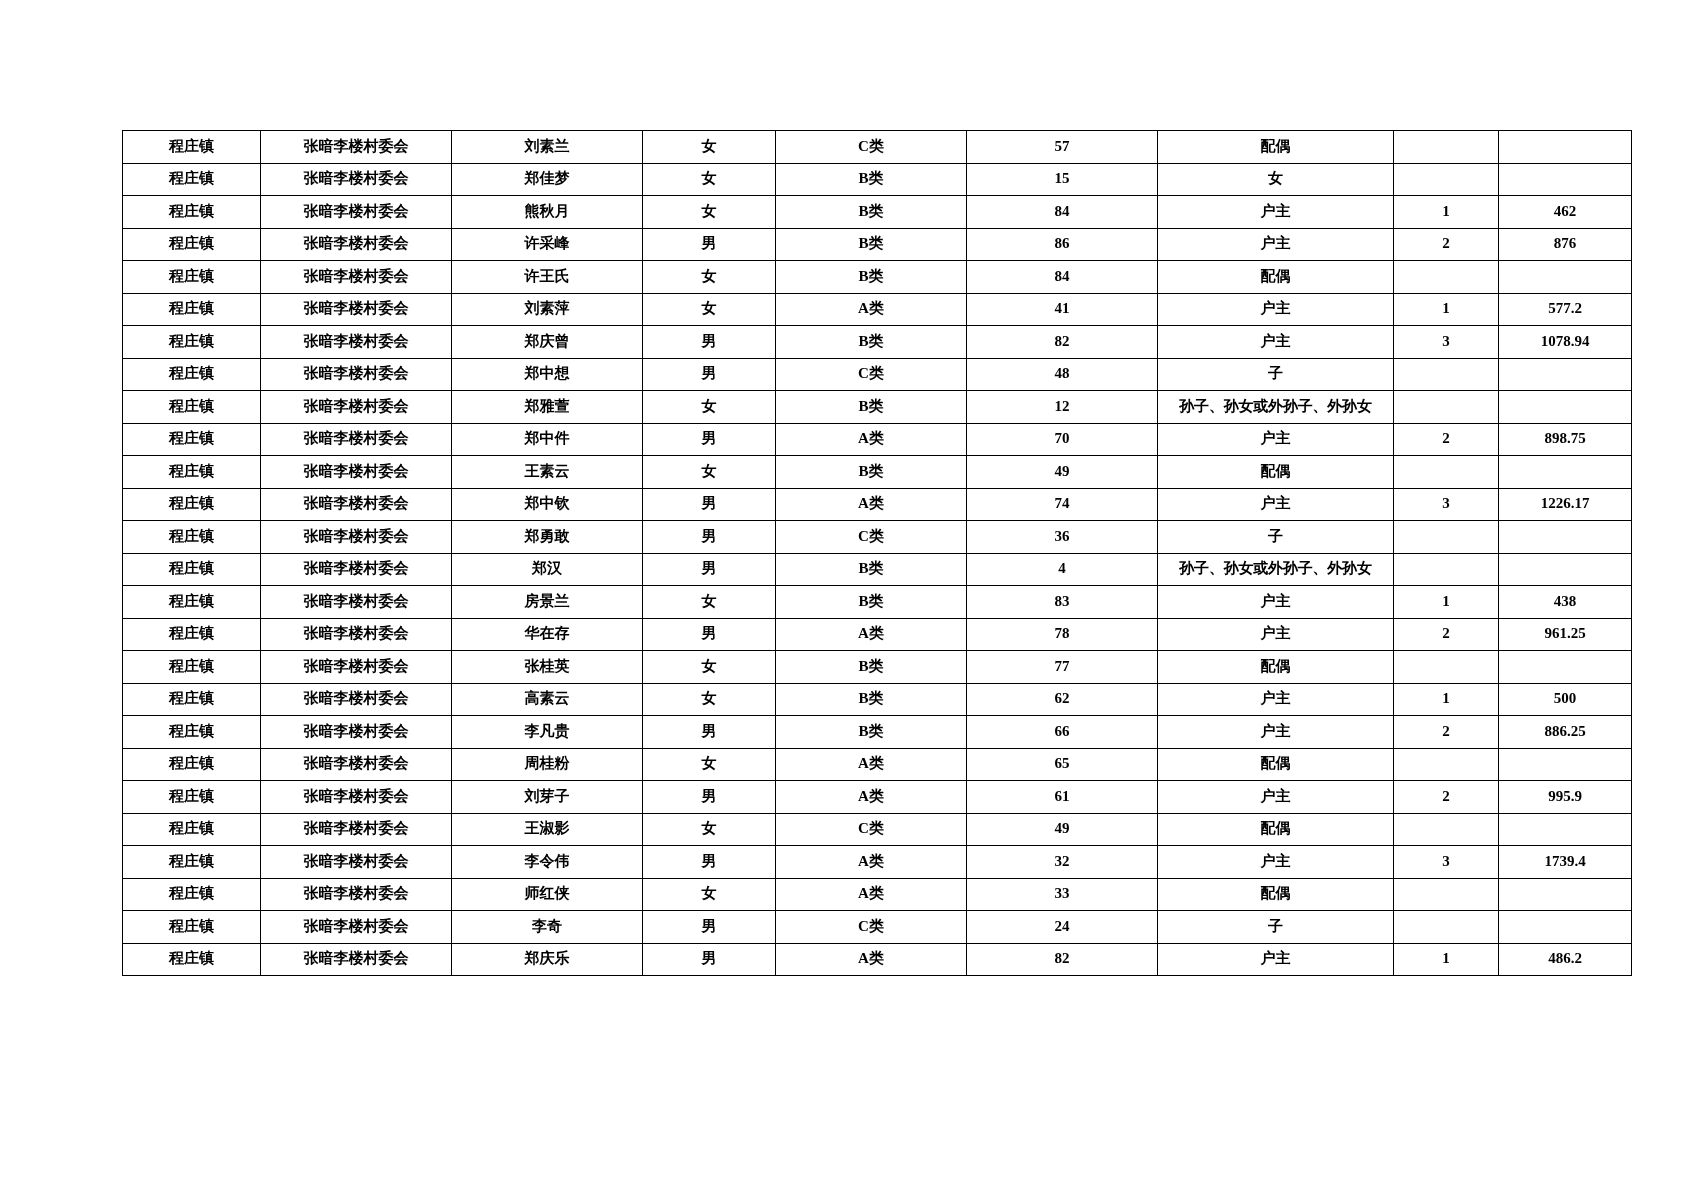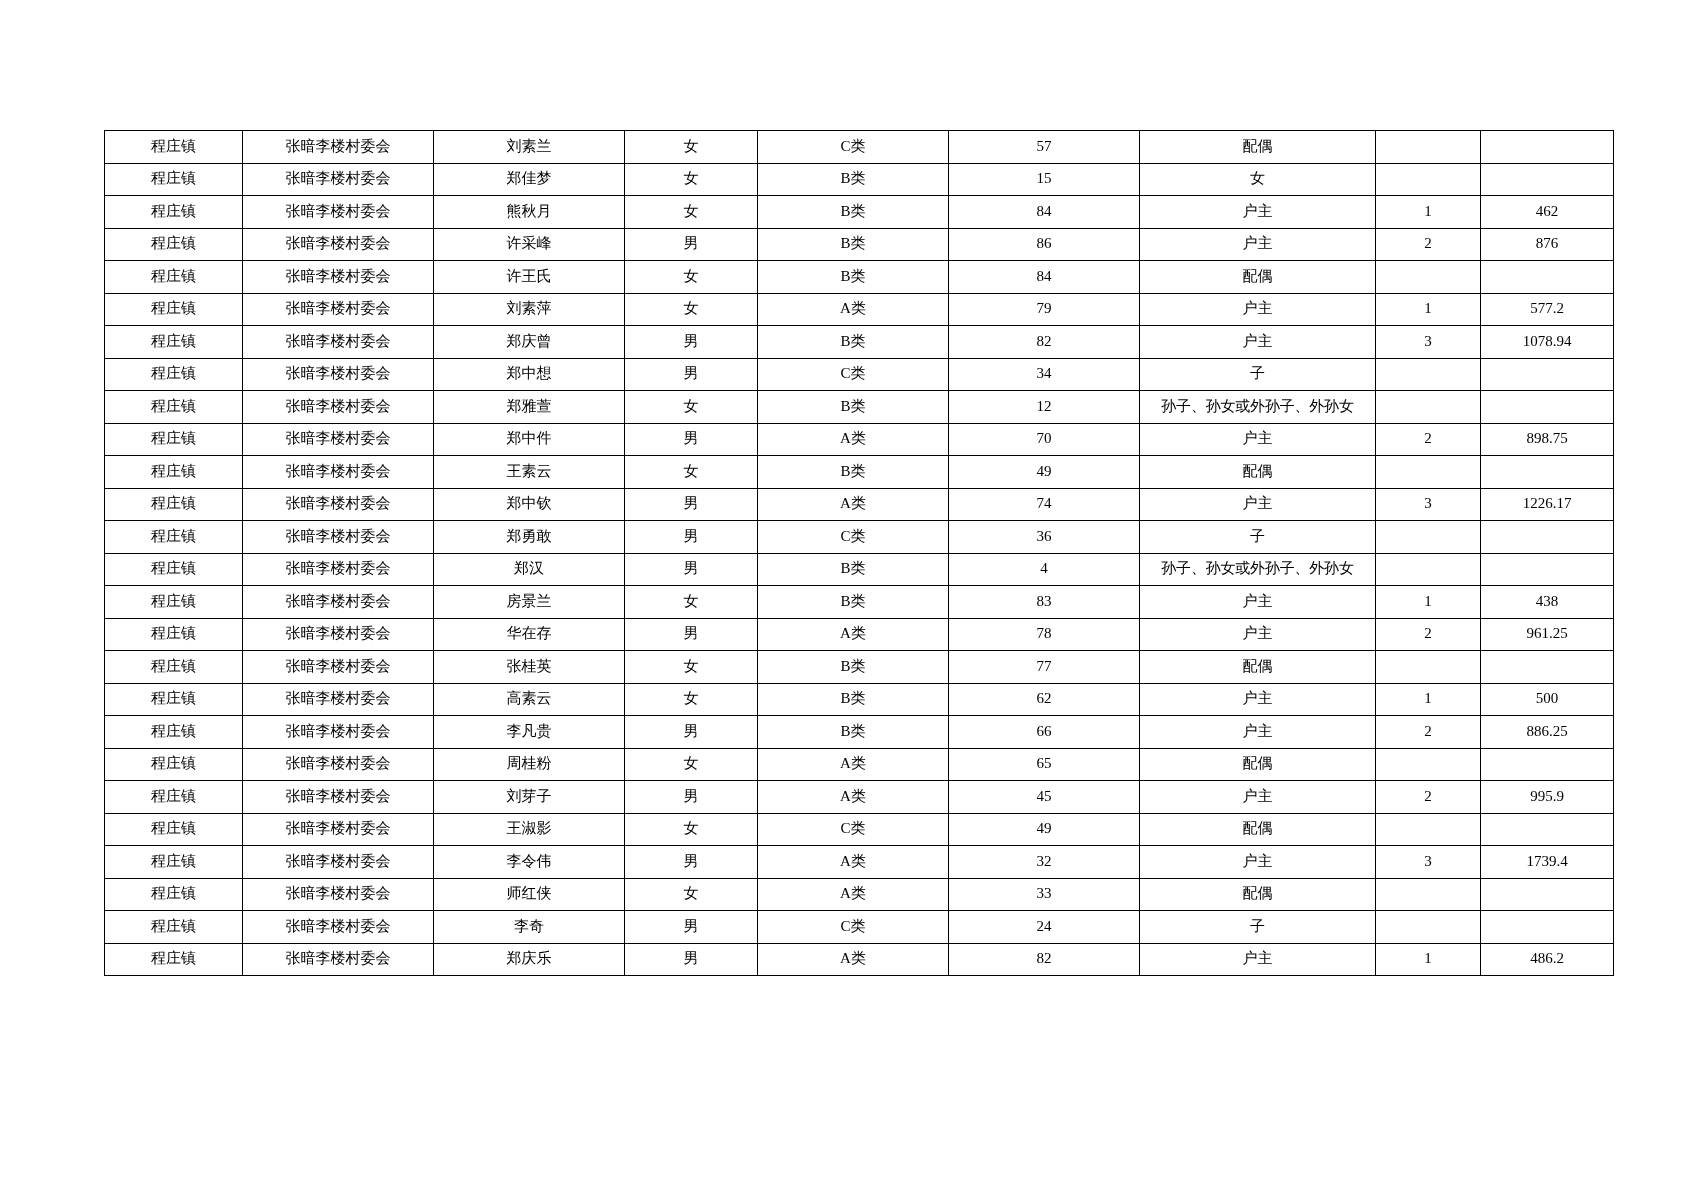--- a/index.html
+++ b/index.html
@@ -15,23 +15,24 @@
     overflow: hidden;
   }
   .page {
     position: relative;
     width: 1684px;
     height: 1190px;
     background: #ffffff;
   }
   .table-wrap {
     position: absolute;
-    left: 104px;
+    left: 122px;
     top: 130px;
     width: 1464px;
+    font-weight: bold;
   }
   table.data {
     border-collapse: collapse;
     table-layout: fixed;
     width: 1464px;
   }
   table.data td {
     border: 1px solid #000000;
     height: 31.5px;
     text-align: center;
@@ -119,21 +120,21 @@
             <td class="c6">配偶</td>
             <td class="c7"></td>
             <td class="c8"></td>
           </tr>
           <tr>
             <td class="c0">程庄镇</td>
             <td class="c1">张暗李楼村委会</td>
             <td class="c2">刘素萍</td>
             <td class="c3">女</td>
             <td class="c4">A类</td>
-            <td class="c5">79</td>
+            <td class="c5">41</td>
             <td class="c6">户主</td>
             <td class="c7">1</td>
             <td class="c8">577.2</td>
           </tr>
           <tr>
             <td class="c0">程庄镇</td>
             <td class="c1">张暗李楼村委会</td>
             <td class="c2">郑庆曾</td>
             <td class="c3">男</td>
             <td class="c4">B类</td>
@@ -141,21 +142,21 @@
             <td class="c6">户主</td>
             <td class="c7">3</td>
             <td class="c8">1078.94</td>
           </tr>
           <tr>
             <td class="c0">程庄镇</td>
             <td class="c1">张暗李楼村委会</td>
             <td class="c2">郑中想</td>
             <td class="c3">男</td>
             <td class="c4">C类</td>
-            <td class="c5">34</td>
+            <td class="c5">48</td>
             <td class="c6">子</td>
             <td class="c7"></td>
             <td class="c8"></td>
           </tr>
           <tr>
             <td class="c0">程庄镇</td>
             <td class="c1">张暗李楼村委会</td>
             <td class="c2">郑雅萱</td>
             <td class="c3">女</td>
             <td class="c4">B类</td>
@@ -284,21 +285,21 @@
             <td class="c6">配偶</td>
             <td class="c7"></td>
             <td class="c8"></td>
           </tr>
           <tr>
             <td class="c0">程庄镇</td>
             <td class="c1">张暗李楼村委会</td>
             <td class="c2">刘芽子</td>
             <td class="c3">男</td>
             <td class="c4">A类</td>
-            <td class="c5">45</td>
+            <td class="c5">61</td>
             <td class="c6">户主</td>
             <td class="c7">2</td>
             <td class="c8">995.9</td>
           </tr>
           <tr>
             <td class="c0">程庄镇</td>
             <td class="c1">张暗李楼村委会</td>
             <td class="c2">王淑影</td>
             <td class="c3">女</td>
             <td class="c4">C类</td>

